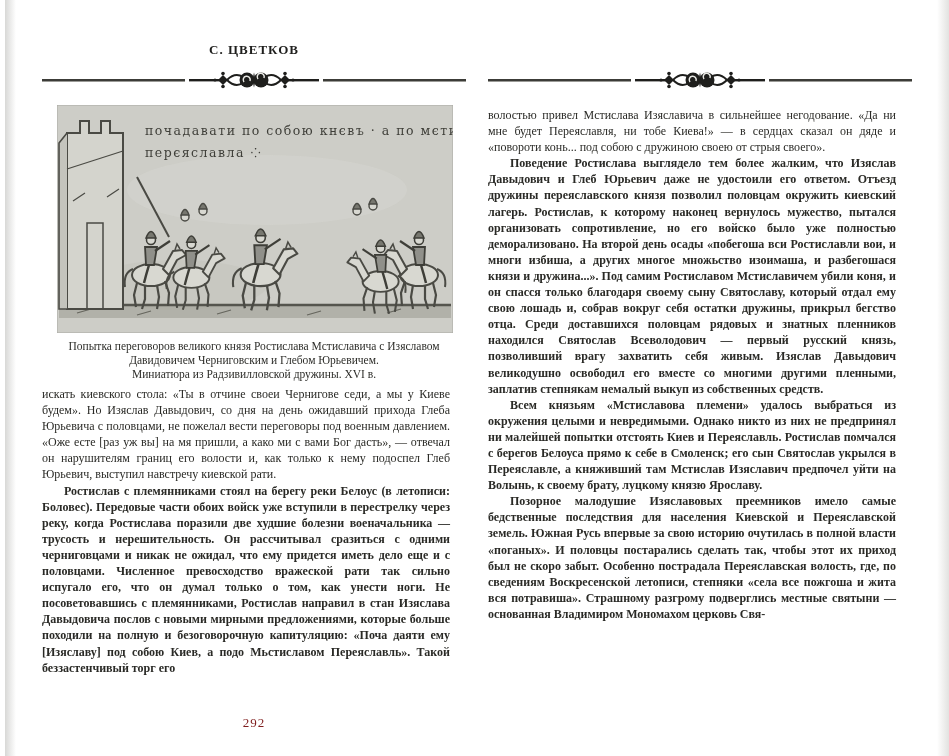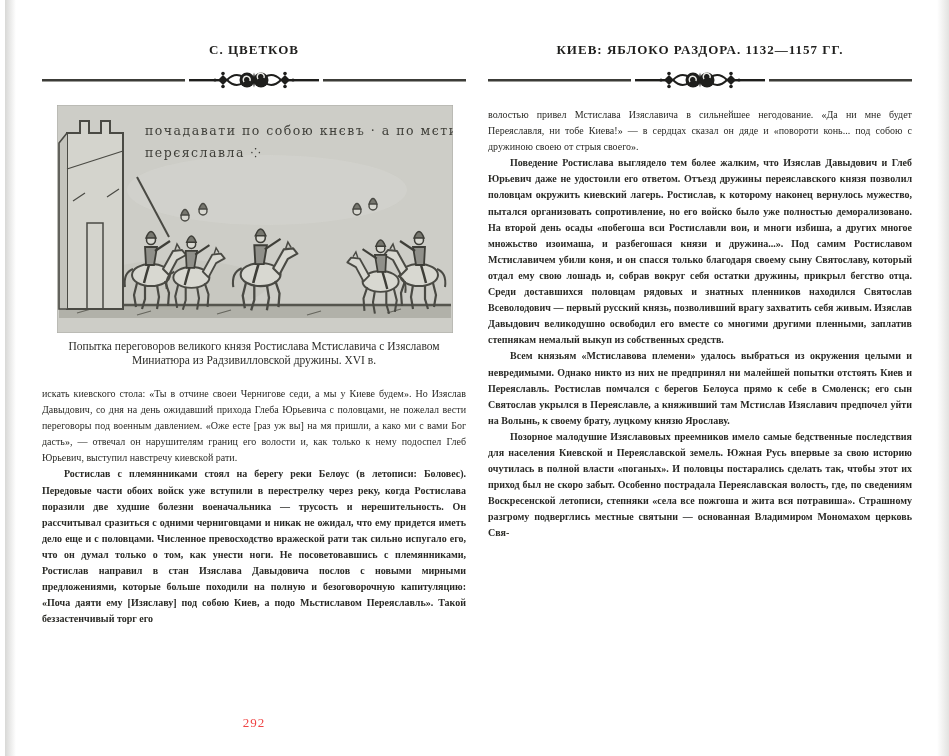--- a/index.html
+++ b/index.html
@@ -34,31 +34,31 @@
   .miniature-wrap{position:absolute;top:93px;left:15px;width:396px;height:228px;}
   .miniature-wrap svg{display:block;}
 
   .caption{
     position:absolute;top:327px;left:0;right:0;
     text-align:center;font-size:11.5px;line-height:14px;color:#2e2e2a;font-family:Liberation Serif, serif;
   }
   .caption span{display:block;}
 
   .body-text{
-    position:absolute;left:0;right:0;
-    font-size:10px;line-height:16.1px;text-align:justify;
+    position:absolute;left:0;right:16px;
+    font-size:12px;line-height:16.1px;text-align:justify;
   }
   .page.left .body-text{top:374px;}
   .page.right .body-text{top:95px;}
   .body-text p{margin:0;}
   .body-text p.indent{text-indent:22px;font-weight:bold;}
 
   .page-number{
     position:absolute;top:703px;left:0;right:0;
-    text-align:center;font-size:13px;color:#ef4444;letter-spacing:1px;
+    text-align:center;font-size:13px;color:#7f1d1d;letter-spacing:1px;
   }
 
   .inscription{font-family:"DejaVu Serif","Liberation Serif",serif;letter-spacing:1.5px;}
 </style>
 </head>
 <body>
 
 <div class="spread">
   <div class="edge left"></div>
   <div class="edge right"></div>
@@ -147,33 +147,33 @@
         <use href="#hm" transform="translate(394,138) scale(-1,1)"></use>
         <use href="#hm" transform="translate(354,146) scale(-0.95,0.95)"></use>
 
         <text class="inscription" x="88" y="30" font-size="12.5" fill="#3f3f39">почадавати по собою кнєвъ · а по мєтиславомъ</text>
         <text class="inscription" x="88" y="52" font-size="12.5" fill="#3f3f39">перєяславла ⁘</text>
       </svg>
     </div>
 
     <div class="caption">
       <span>Попытка переговоров великого князя Ростислава Мстиславича с Изяславом</span>
+      <span>Давидовичем Черниговским и Глебом Юрьевичем.</span>
       <span>Миниатюра из Радзивилловской дружины. XVI в.</span>
     </div>
 
     <div class="body-text">
       <p>искать киевского стола: «Ты в отчине своеи Чернигове седи, а мы у Киеве будем». Но Изяслав Давыдович, со дня на день ожидавший прихода Глеба Юрьевича с половцами, не пожелал вести переговоры под военным давлением. «Оже есте [раз уж вы] на мя пришли, а како ми с вами Бог дасть», — отвечал он нарушителям границ его волости и, как только к нему подоспел Глеб Юрьевич, выступил навстречу киевской рати.</p>
       <p class="indent">Ростислав с племянниками стоял на берегу реки Белоус (в летописи: Боловес). Передовые части обоих войск уже вступили в перестрелку через реку, когда Ростислава поразили две худшие болезни военачальника — трусость и нерешительность. Он рассчитывал сразиться с одними черниговцами и никак не ожидал, что ему придется иметь дело еще и с половцами. Численное превосходство вражеской рати так сильно испугало его, что он думал только о том, как унести ноги. Не посоветовавшись с племянниками, Ростислав направил в стан Изяслава Давыдовича послов с новыми мирными предложениями, которые больше походили на полную и безоговорочную капитуляцию: «Поча даяти ему [Изяславу] под собою Киев, а подо Мьстиславом Переяславль». Такой беззастенчивый торг его</p>
     </div>
 
     <div class="page-number">292</div>
   </div>
 
   <div class="page right">
-    <div class="running-head">КИЕВ: ЯБЛОКО РАЗДОРА. 1132—1157 ГГ.</div>
 
     <div class="rule-row">
       <div class="rule-seg"></div>
       <svg class="vignette" width="130" height="18" viewBox="0 0 130 18">
         <g fill="#1e1e1c">
           <rect x="0" y="8" width="32" height="2.4"></rect>
           <rect x="98" y="8" width="32" height="2.4"></rect>
           <path d="M29,9 l5,-5 5,5 -5,5 z"></path>
           <path d="M91,9 l5,-5 5,5 -5,5 z"></path>
           <circle cx="34" cy="2.5" r="1.8"></circle>

